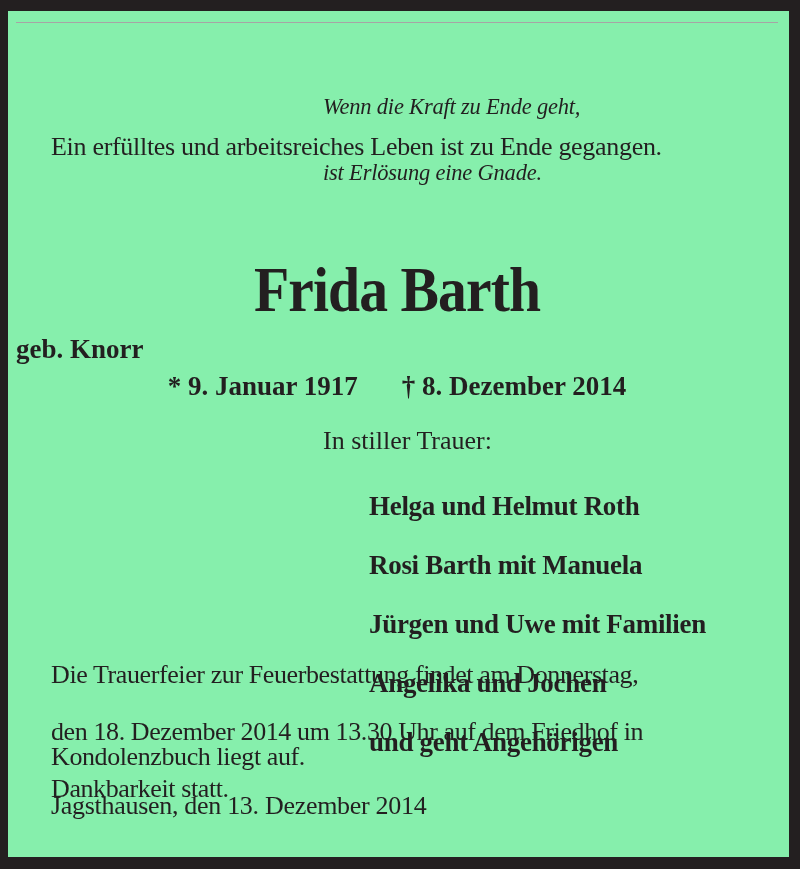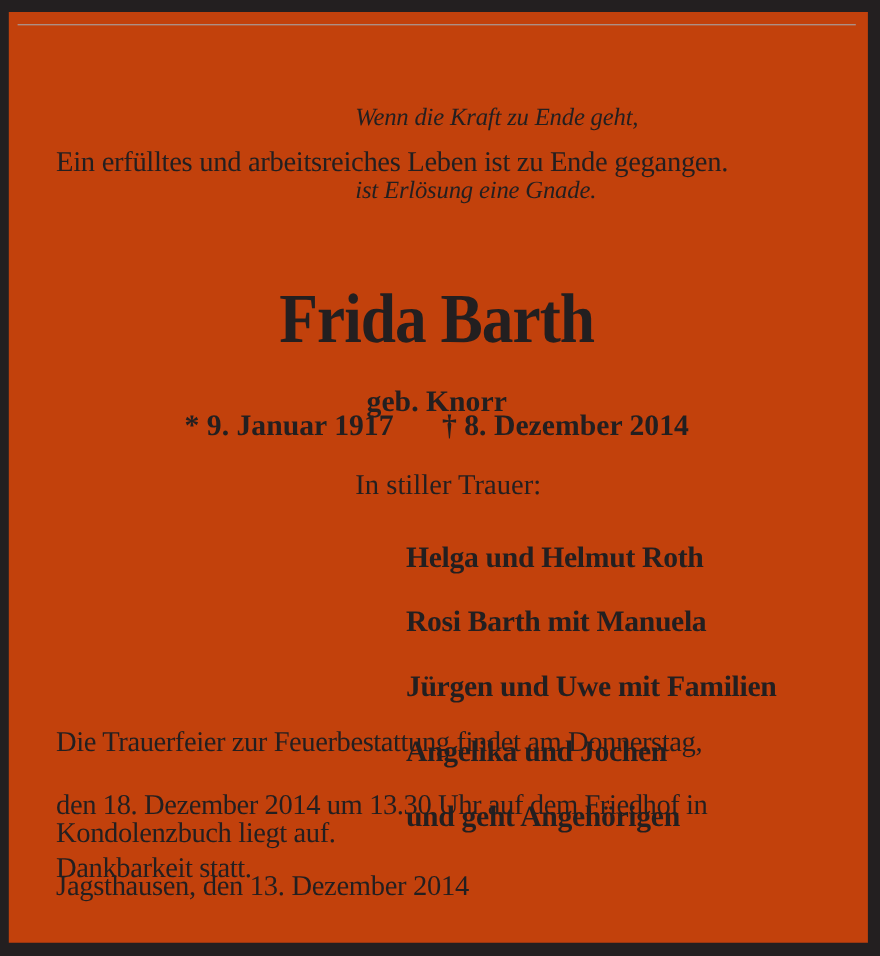--- a/index.html
+++ b/index.html
@@ -19,21 +19,21 @@
   .frame {
     position: absolute;
     inset: 0;
     box-sizing: border-box;
     border-style: solid;
     border-color: #231f20;
     border-top-width: 11px;
     border-right-width: 11px;
     border-bottom-width: 12px;
     border-left-width: 8px;
-    background: #c2410c;
+    background: #86efac;
   }
   .inner {
     position: absolute;
     left: 8px;
     top: 11px;
     right: 11px;
     bottom: 12px;
   }
   .hairline {
     position: absolute;
@@ -77,23 +77,23 @@
     font-size: 64px;
     line-height: 70px;
     font-weight: 700;
     letter-spacing: -1px;
     transform: scaleX(0.9);
     transform-origin: 50% 50%;
     white-space: nowrap;
   }
   .maiden-name {
     left: 0;
-    top: 328px;
+    top: 312px;
     width: 100%;
-    text-align: center;
+    text-align: left;
     font-size: 27px;
     line-height: 30px;
     font-weight: 700;
   }
   .dates {
     left: 0;
     top: 349px;
     width: 100%;
     display: flex;
     justify-content: center;

